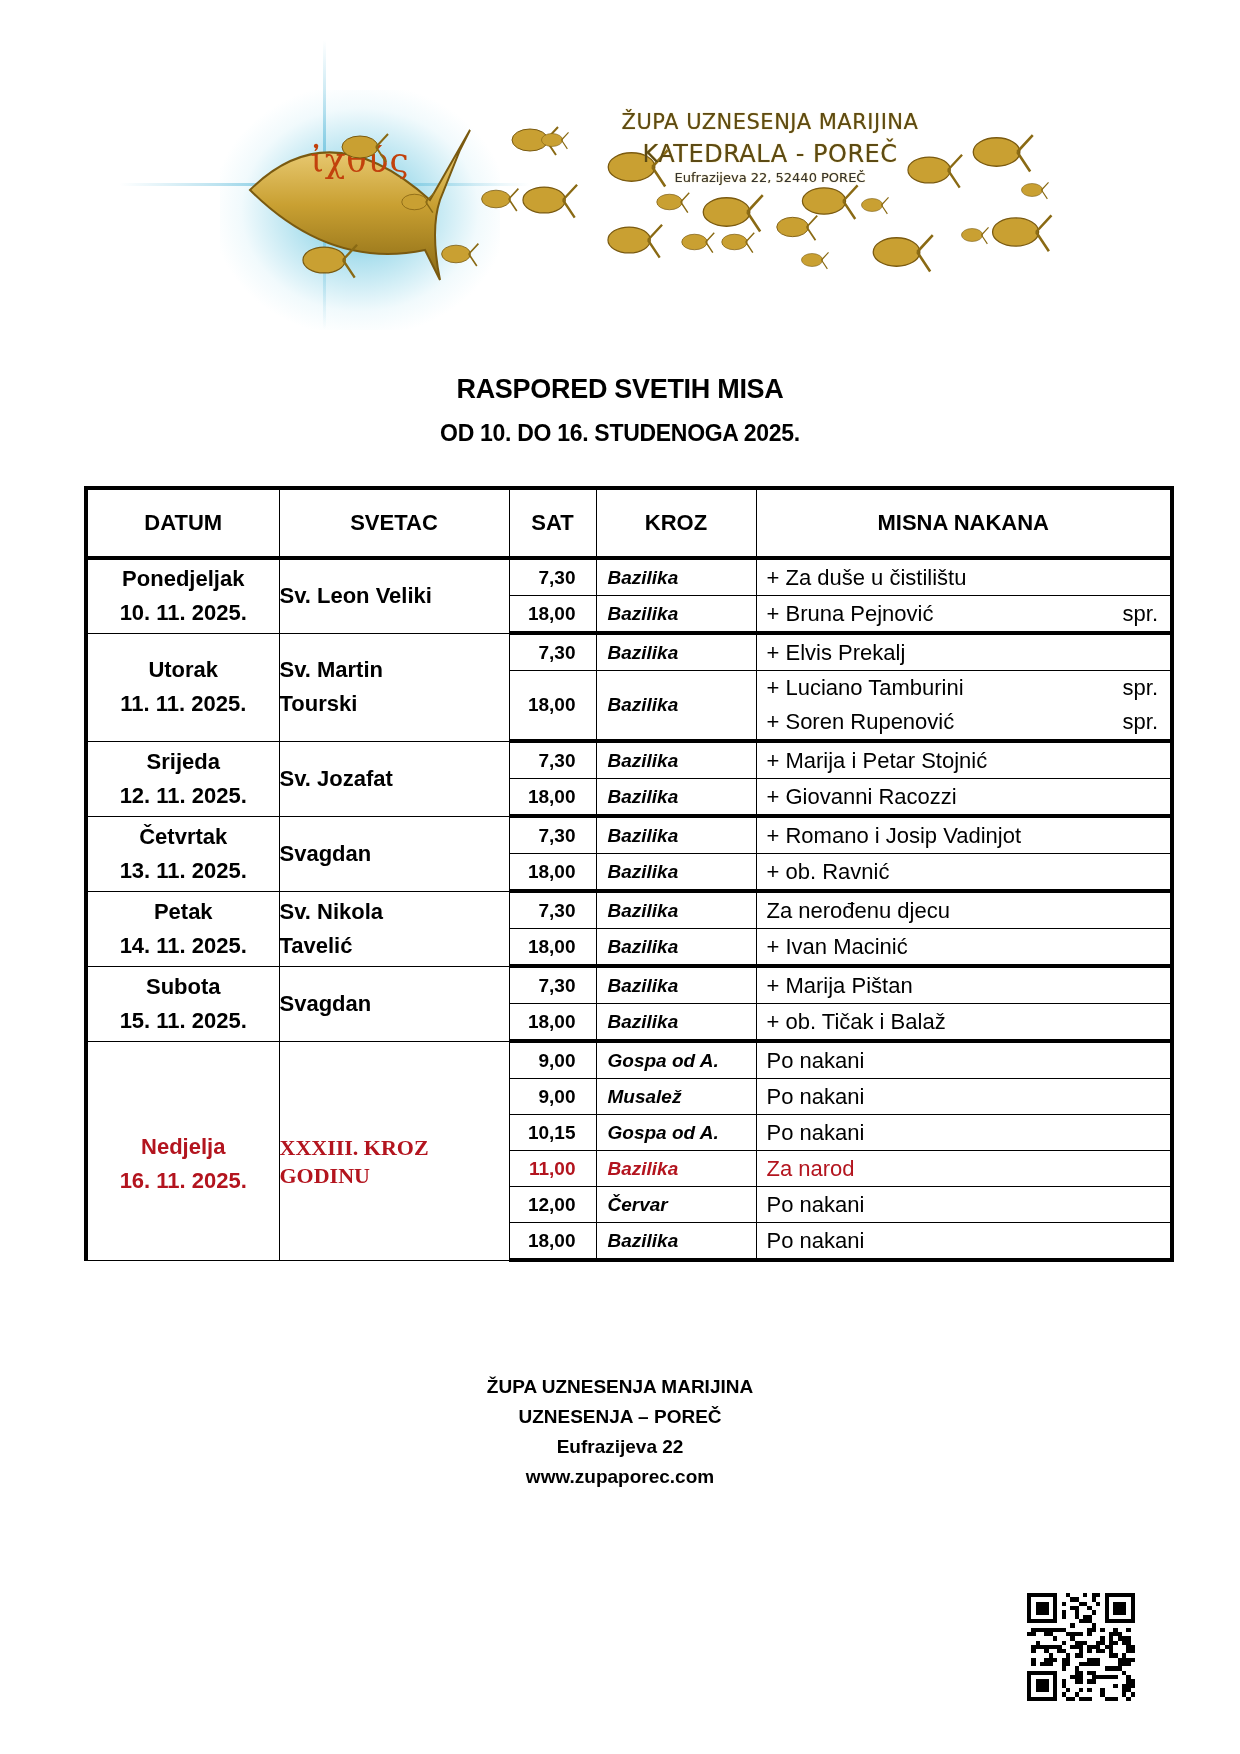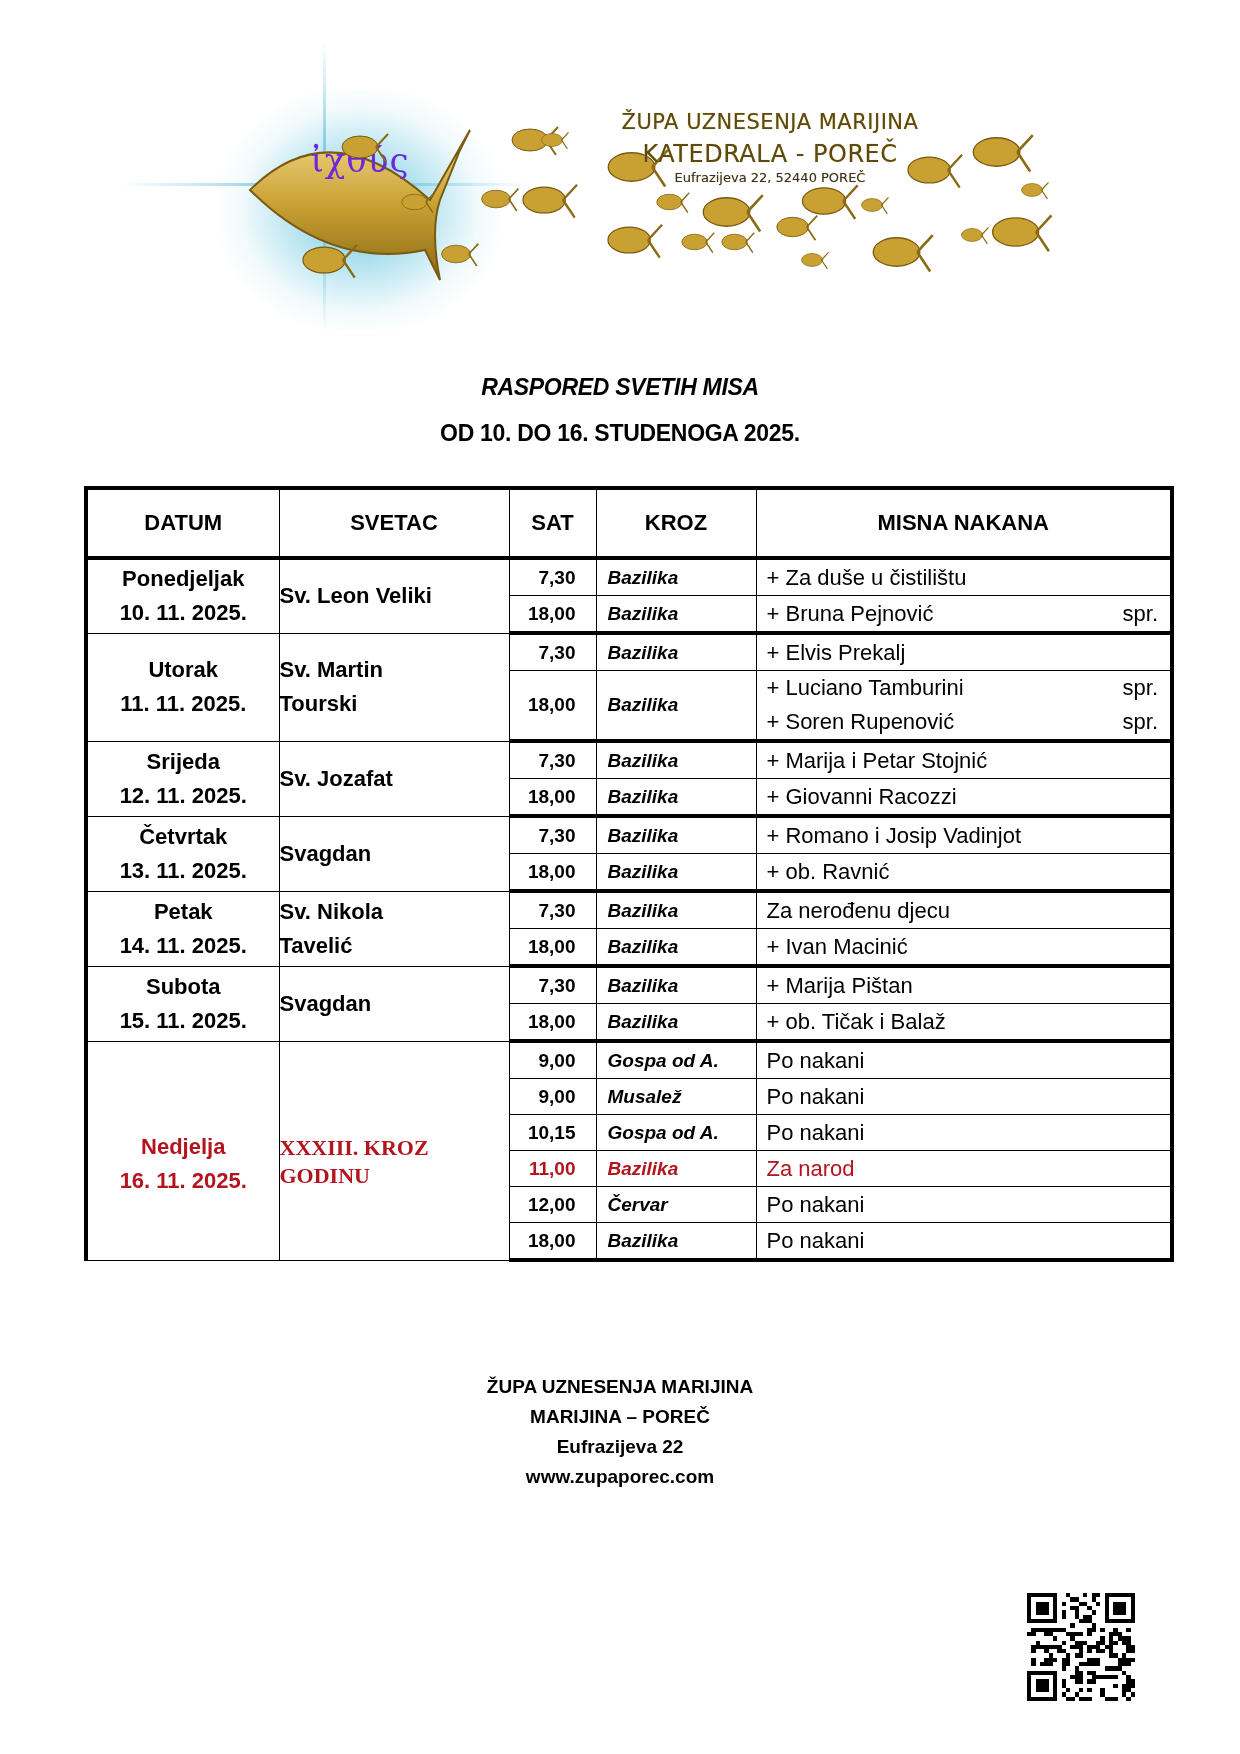--- a/index.html
+++ b/index.html
@@ -8,30 +8,30 @@
   
   .logo { position: absolute; left: 100px; top: 30px; width: 1000px; height: 300px; }
   .glow { position: absolute; left: 120px; top: 60px; width: 280px; height: 240px;
           background: radial-gradient(ellipse at center, rgba(60,180,210,0.85) 0%, rgba(110,200,225,0.55) 30%, rgba(200,235,245,0.25) 60%, rgba(255,255,255,0) 75%); }
   .ray-v { position: absolute; left: 223px; top: 10px; width: 3px; height: 290px;
            background: linear-gradient(to bottom, rgba(150,210,230,0), rgba(100,190,220,0.9) 50%, rgba(150,210,230,0)); }
   .ray-h { position: absolute; left: 20px; top: 153px; width: 410px; height: 3px;
            background: linear-gradient(to right, rgba(150,210,230,0), rgba(100,190,220,0.9) 50%, rgba(150,210,230,0)); }
   .main-fish { position: absolute; left: 140px; top: 60px; width: 240px; height: 200px; }
   .ichthys { position: absolute; left: 200px; top: 110px; width: 120px; text-align: center;
-             font-family: "DejaVu Serif", serif; font-size: 34px; color: #6d28d9; letter-spacing: 1px; }
+             font-family: "DejaVu Serif", serif; font-size: 34px; color: #c2410c; letter-spacing: 1px; }
   .fish { position: absolute; }
   .logo-title { position: absolute; left: 0; width: 100%; text-align: center; font-family: "DejaVu Sans", sans-serif; color: #5c4a14;
                 text-shadow: 0 0 1px #c9a53a; }
   .lt1 { top: 80px; left: 470px; width: 400px; font-size: 21px; letter-spacing: 0.5px; }
   .lt2 { top: 110px; left: 470px; width: 400px; font-size: 24px; letter-spacing: 0.5px; }
   .lt3 { top: 140px; left: 470px; width: 400px; font-size: 13px; color: #333; }
 
   
-  .title1 { position: absolute; top: 374px; left: 0; width: 1240px; text-align: center; font-size: 23px; font-weight: bold; letter-spacing: -0.3px; font-style: italic; }
+  .title1 { position: absolute; top: 374px; left: 0; width: 1240px; text-align: center; font-size: 27px; font-weight: bold; letter-spacing: -0.3px; }
   .title2 { position: absolute; top: 420px; left: 0; width: 1240px; text-align: center; font-size: 23px; font-weight: bold; letter-spacing: -0.3px; }
 
   
   table.sched { position: absolute; left: 84px; top: 486px; width: 1090px; border-collapse: collapse; font-family: "Liberation Sans", sans-serif; }
   table.sched td, table.sched th { border: 1px solid #000; padding: 0; }
   table.sched th { height: 66px; font-size: 22px; font-weight: bold; text-align: center; border-top: 4px solid #000; border-bottom: 4px solid #000; }
   table.sched th.c1 { border-left: 4px solid #000; }
   table.sched th.c5 { border-right: 4px solid #000; margin-left: 16px; }
   .col-datum { width: 193px; }
   .col-svetac { width: 230px; }
@@ -428,21 +428,21 @@
             <span>Po nakani</span>
             <span></span>
           </div>
         </td>
       </tr>
     </tbody>
 </table>
 
 <div class="footer">
   <div>ŽUPA UZNESENJA MARIJINA</div>
-  <div>MARIJINA – POREČ</div>
+  <div>UZNESENJA – POREČ</div>
   <div>Eufrazijeva 22</div>
   <div>www.zupaporec.com</div>
 </div>
 
 <svg class="qr" viewBox="0 0 25 25" shape-rendering="crispEdges" id="qr">
     <rect x="0" y="0" width="7" height="1" fill="#000"></rect>
     <rect x="0" y="6" width="7" height="1" fill="#000"></rect>
     <rect x="0" y="0" width="1" height="7" fill="#000"></rect>
     <rect x="6" y="0" width="1" height="7" fill="#000"></rect>
     <rect x="2" y="2" width="3" height="3" fill="#000"></rect>

